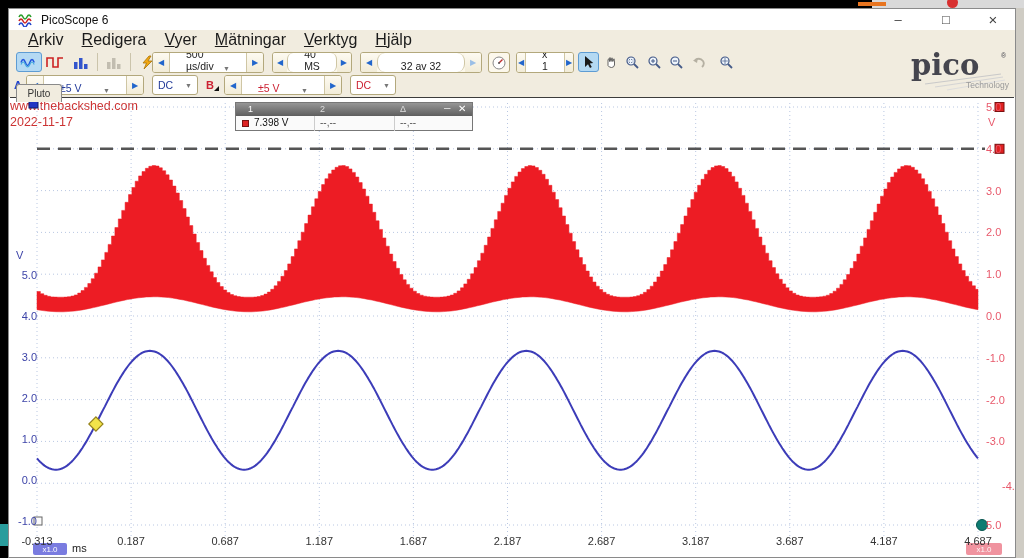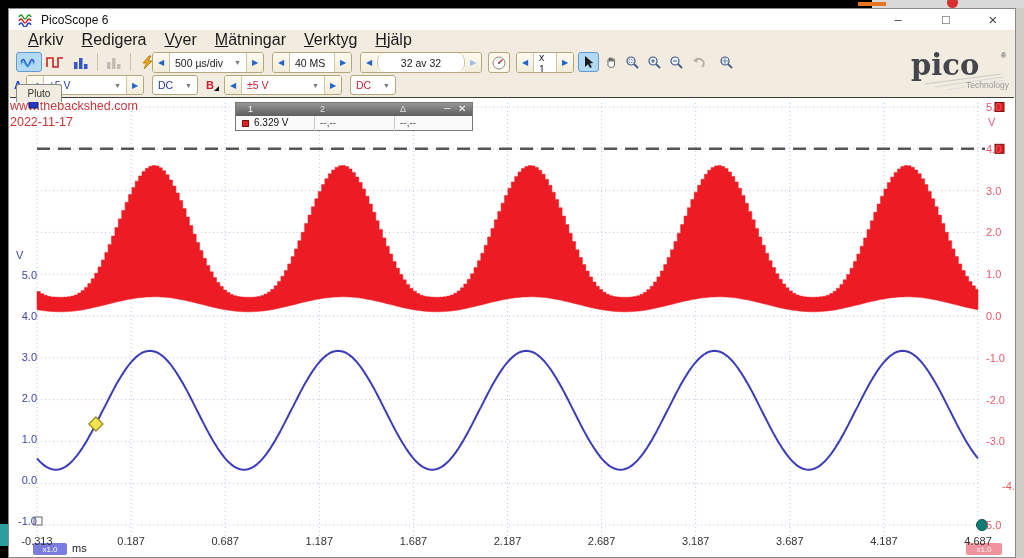--- a/index.html
+++ b/index.html
@@ -28,21 +28,21 @@
 
   #toolbar1 { left:9px; top:50px; width:1006px; height:24px; background:#f1ecdf; }
   #chanbar  { left:9px; top:74px; width:1006px; height:23px; background:#f1ecdf; }
 
   .tbtn { display:inline-flex; align-items:center; justify-content:center; width:26px; height:20px; border-radius:3px; }
   .tbtn.sel { background:#b4d9f3; border:1px solid #5e9cd3; }
   .tsep { display:inline-block; width:1px; height:18px; background:#cbc4ab; margin:0 3px; vertical-align:middle; }
 
   .spin-group { position:absolute; height:21px; display:flex; align-items:stretch; border:1px solid #b3a87c; border-radius:3px; background:#fcf8ec; overflow:hidden; }
   .spin-arrow { width:16px; display:flex; align-items:center; justify-content:center; color:#2266cc; font-size:8px; background:linear-gradient(#fdfaf1,#f2ecd8); }
-  .spin-field { background:#fff; border-left:1px solid #cfc6a4; border-right:1px solid #cfc6a4; display:flex; align-items:center; font-size:10.5px; color:#222; padding:0 5px; }
+  .spin-field { background:#fff; border-left:1px solid #cfc6a4; border-right:1px solid #cfc6a4; display:flex; align-items:flex-end; font-size:10.5px; color:#222; padding:0 16px; }
   .spin-field .caret { margin-left:auto; color:#777; font-size:7px; padding-left:6px; }
   .dd-group { position:absolute; height:20px; display:flex; align-items:center; border:1px solid #b3a87c; border-radius:3px; background:#fff; font-size:10.5px; padding:0 5px; }
   .dd-group .caret { margin-left:auto; color:#777; font-size:7px; padding-left:6px; }
 
   .chan-label { position:absolute; font-size:11px; font-weight:bold; }
 
   
   #tools-group { position:absolute; left:578px; top:52px; display:flex; gap:1px; }
   .zbtn { width:21px; height:20px; display:flex; align-items:center; justify-content:center; border-radius:3px; }
   .zbtn.sel { background:#b4d9f3; border:1px solid #5e9cd3; }
@@ -164,21 +164,21 @@
   <span class="spin-arrow">◀</span>
   <span class="spin-field" style="flex:1;">
     <span>500 µs/div</span>
     <span class="caret">▼</span>
   </span>
   <span class="spin-arrow">▶</span>
 </div>
 
 <div class="spin-group" style="left:272px; top:52px; width:80px;">
   <span class="spin-arrow">◀</span>
-  <span class="spin-field" style="flex:1;">
+  <span class="spin-field" style="flex:1;border-radius:6px;">
     <span>40 MS</span>
   </span>
   <span class="spin-arrow">▶</span>
 </div>
 
 <div class="spin-group" style="left:360px; top:52px; width:122px;">
   <span class="spin-arrow">◀</span>
   <span class="spin-field" style="flex:1; justify-content:center;border-radius:8px;">
     <span>32 av 32</span>
   </span>
@@ -336,21 +336,21 @@
   <div class="abs" id="meas-box">
     <div id="meas-head">
       <span class="meas-h" id="meas-h1">1</span>
       <span class="meas-h" id="meas-h2">2</span>
       <span class="meas-h" id="meas-h3">Δ</span>
       <span id="meas-min">─</span>
       <span id="meas-close">✕</span>
     </div>
     <div id="meas-row">
       <span id="meas-sq"></span>
-      <span id="meas-v1">6.329 V</span>
+      <span id="meas-v1">7.398 V</span>
       <span id="meas-v2">--,--</span>
       <span id="meas-v3">--,--</span>
       <span class="meas-div" style="left:78px;"></span>
       <span class="meas-div" style="left:158px;"></span>
     </div>
   </div>
 
   <span id="yunit-left">V</span>
   <span id="yunit-right">V</span>
   <span id="xunit">ms</span>

